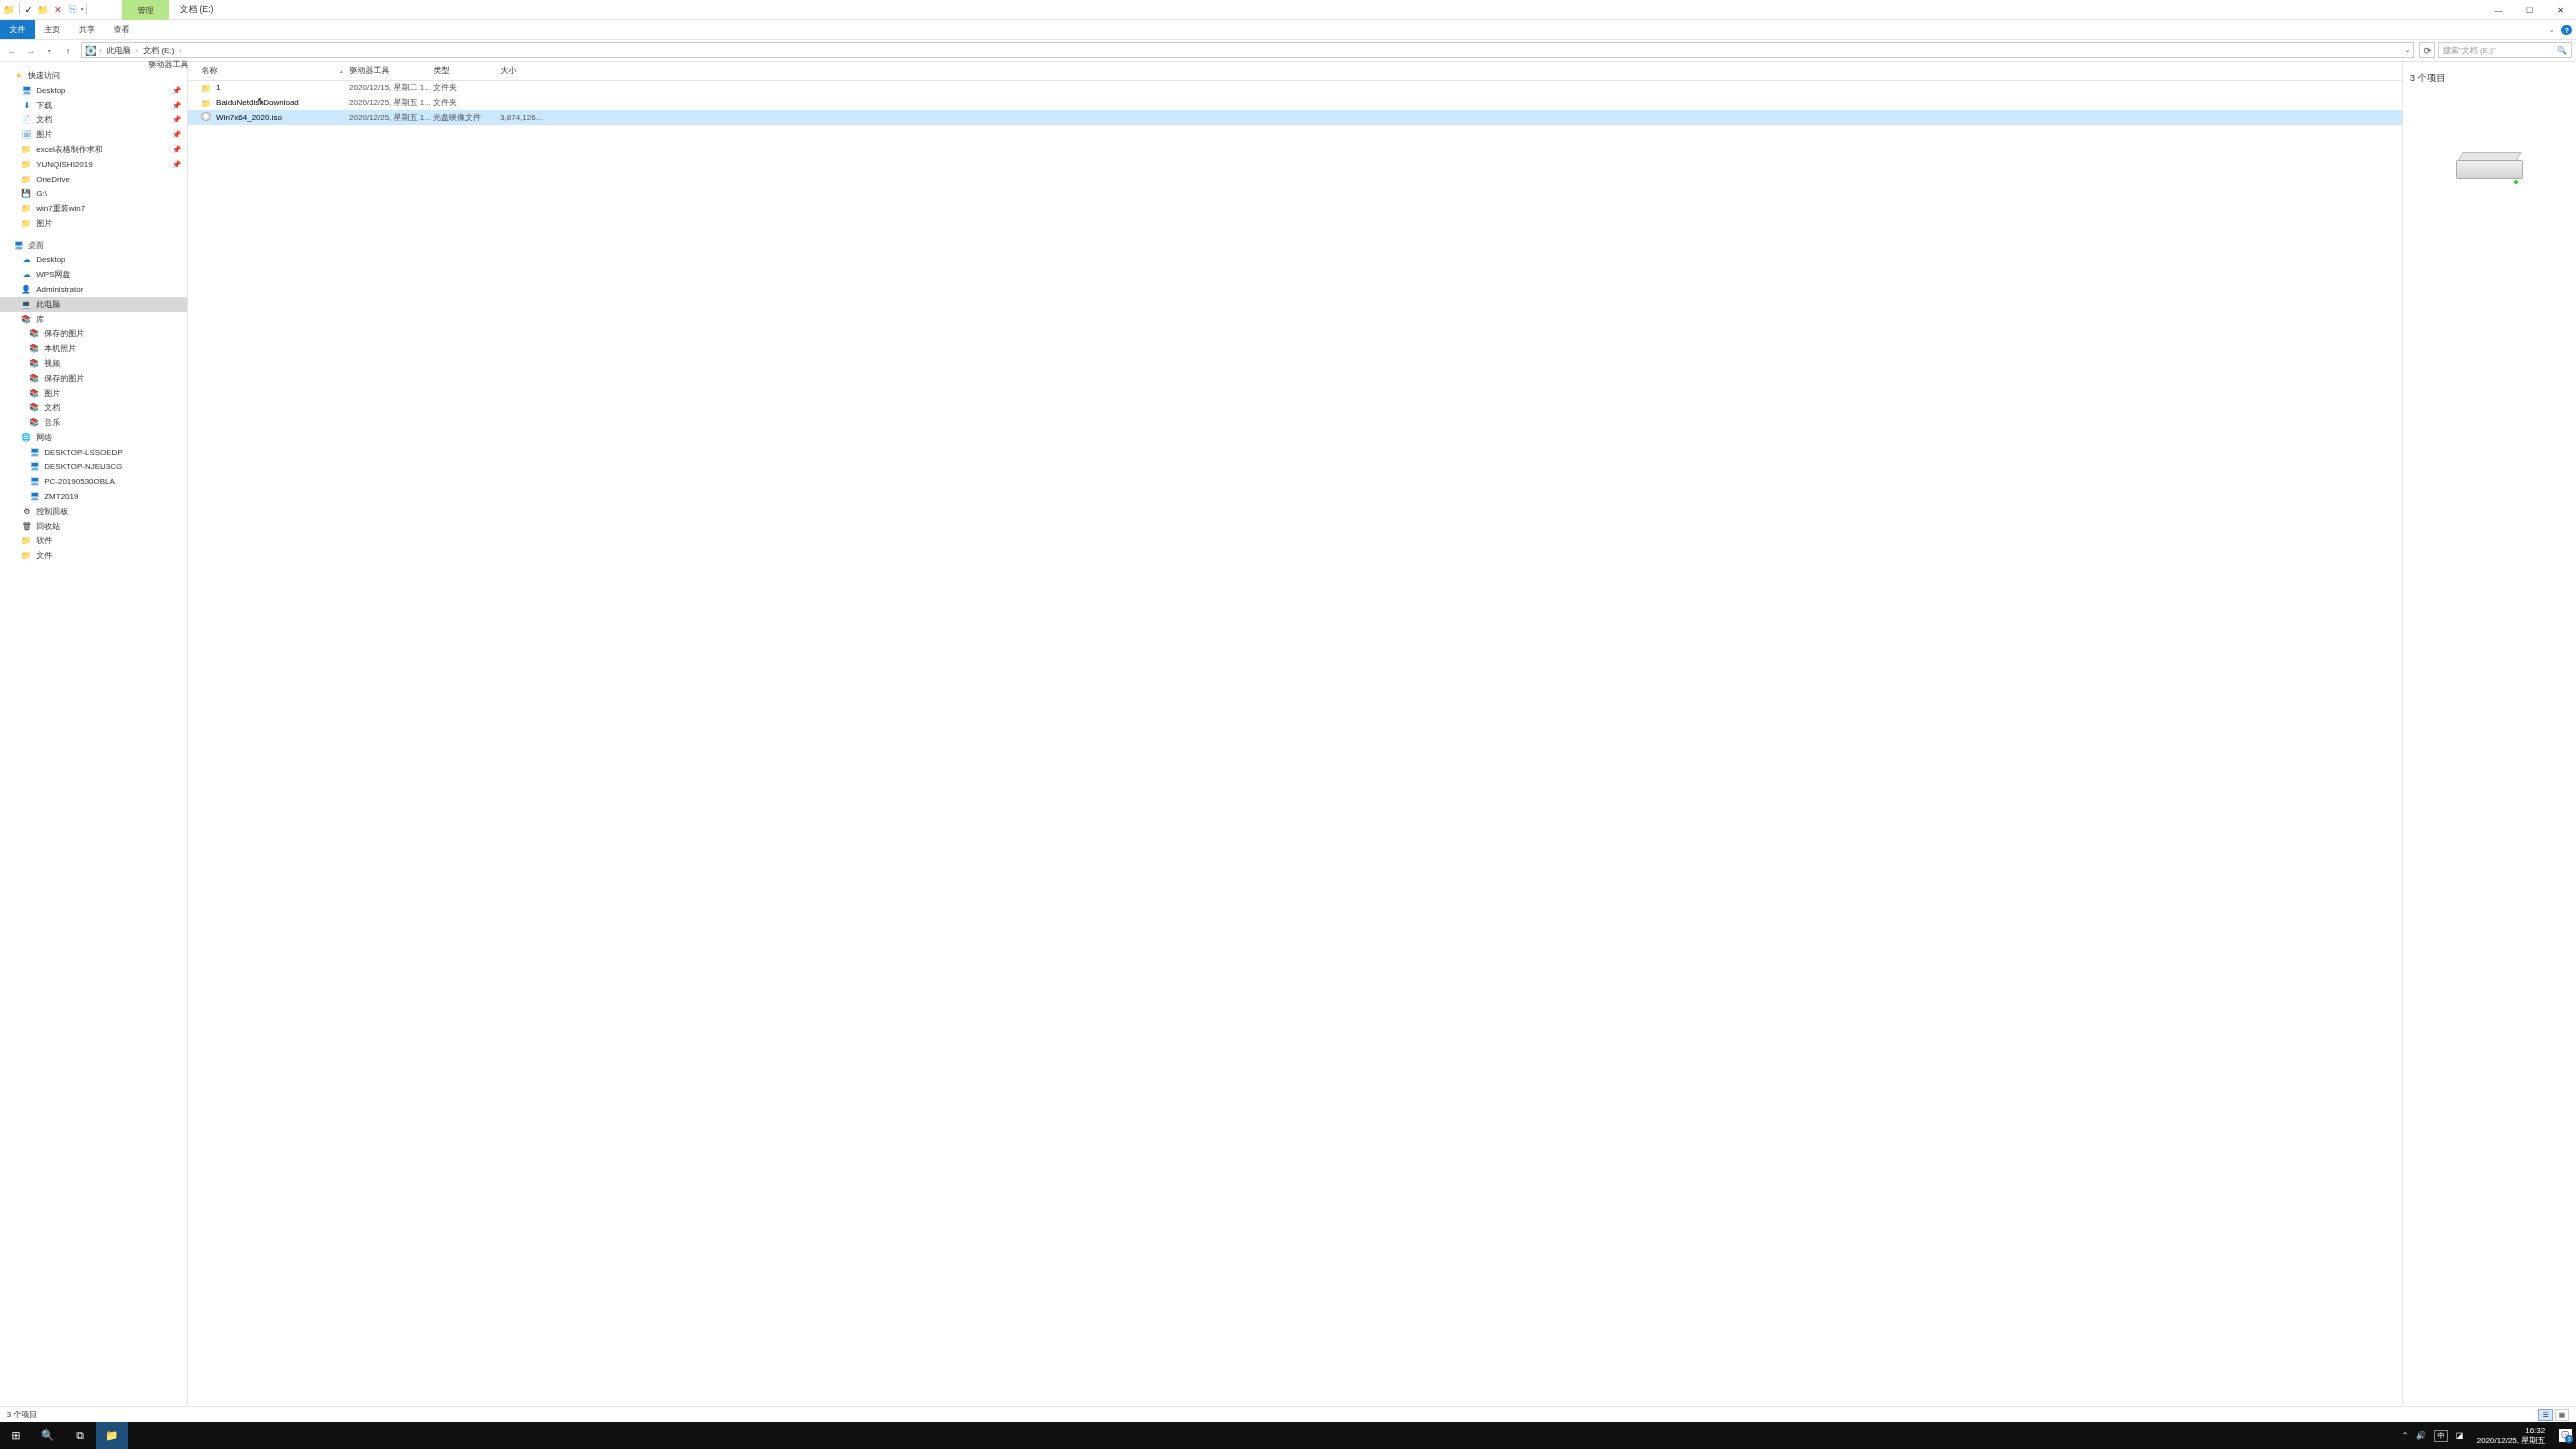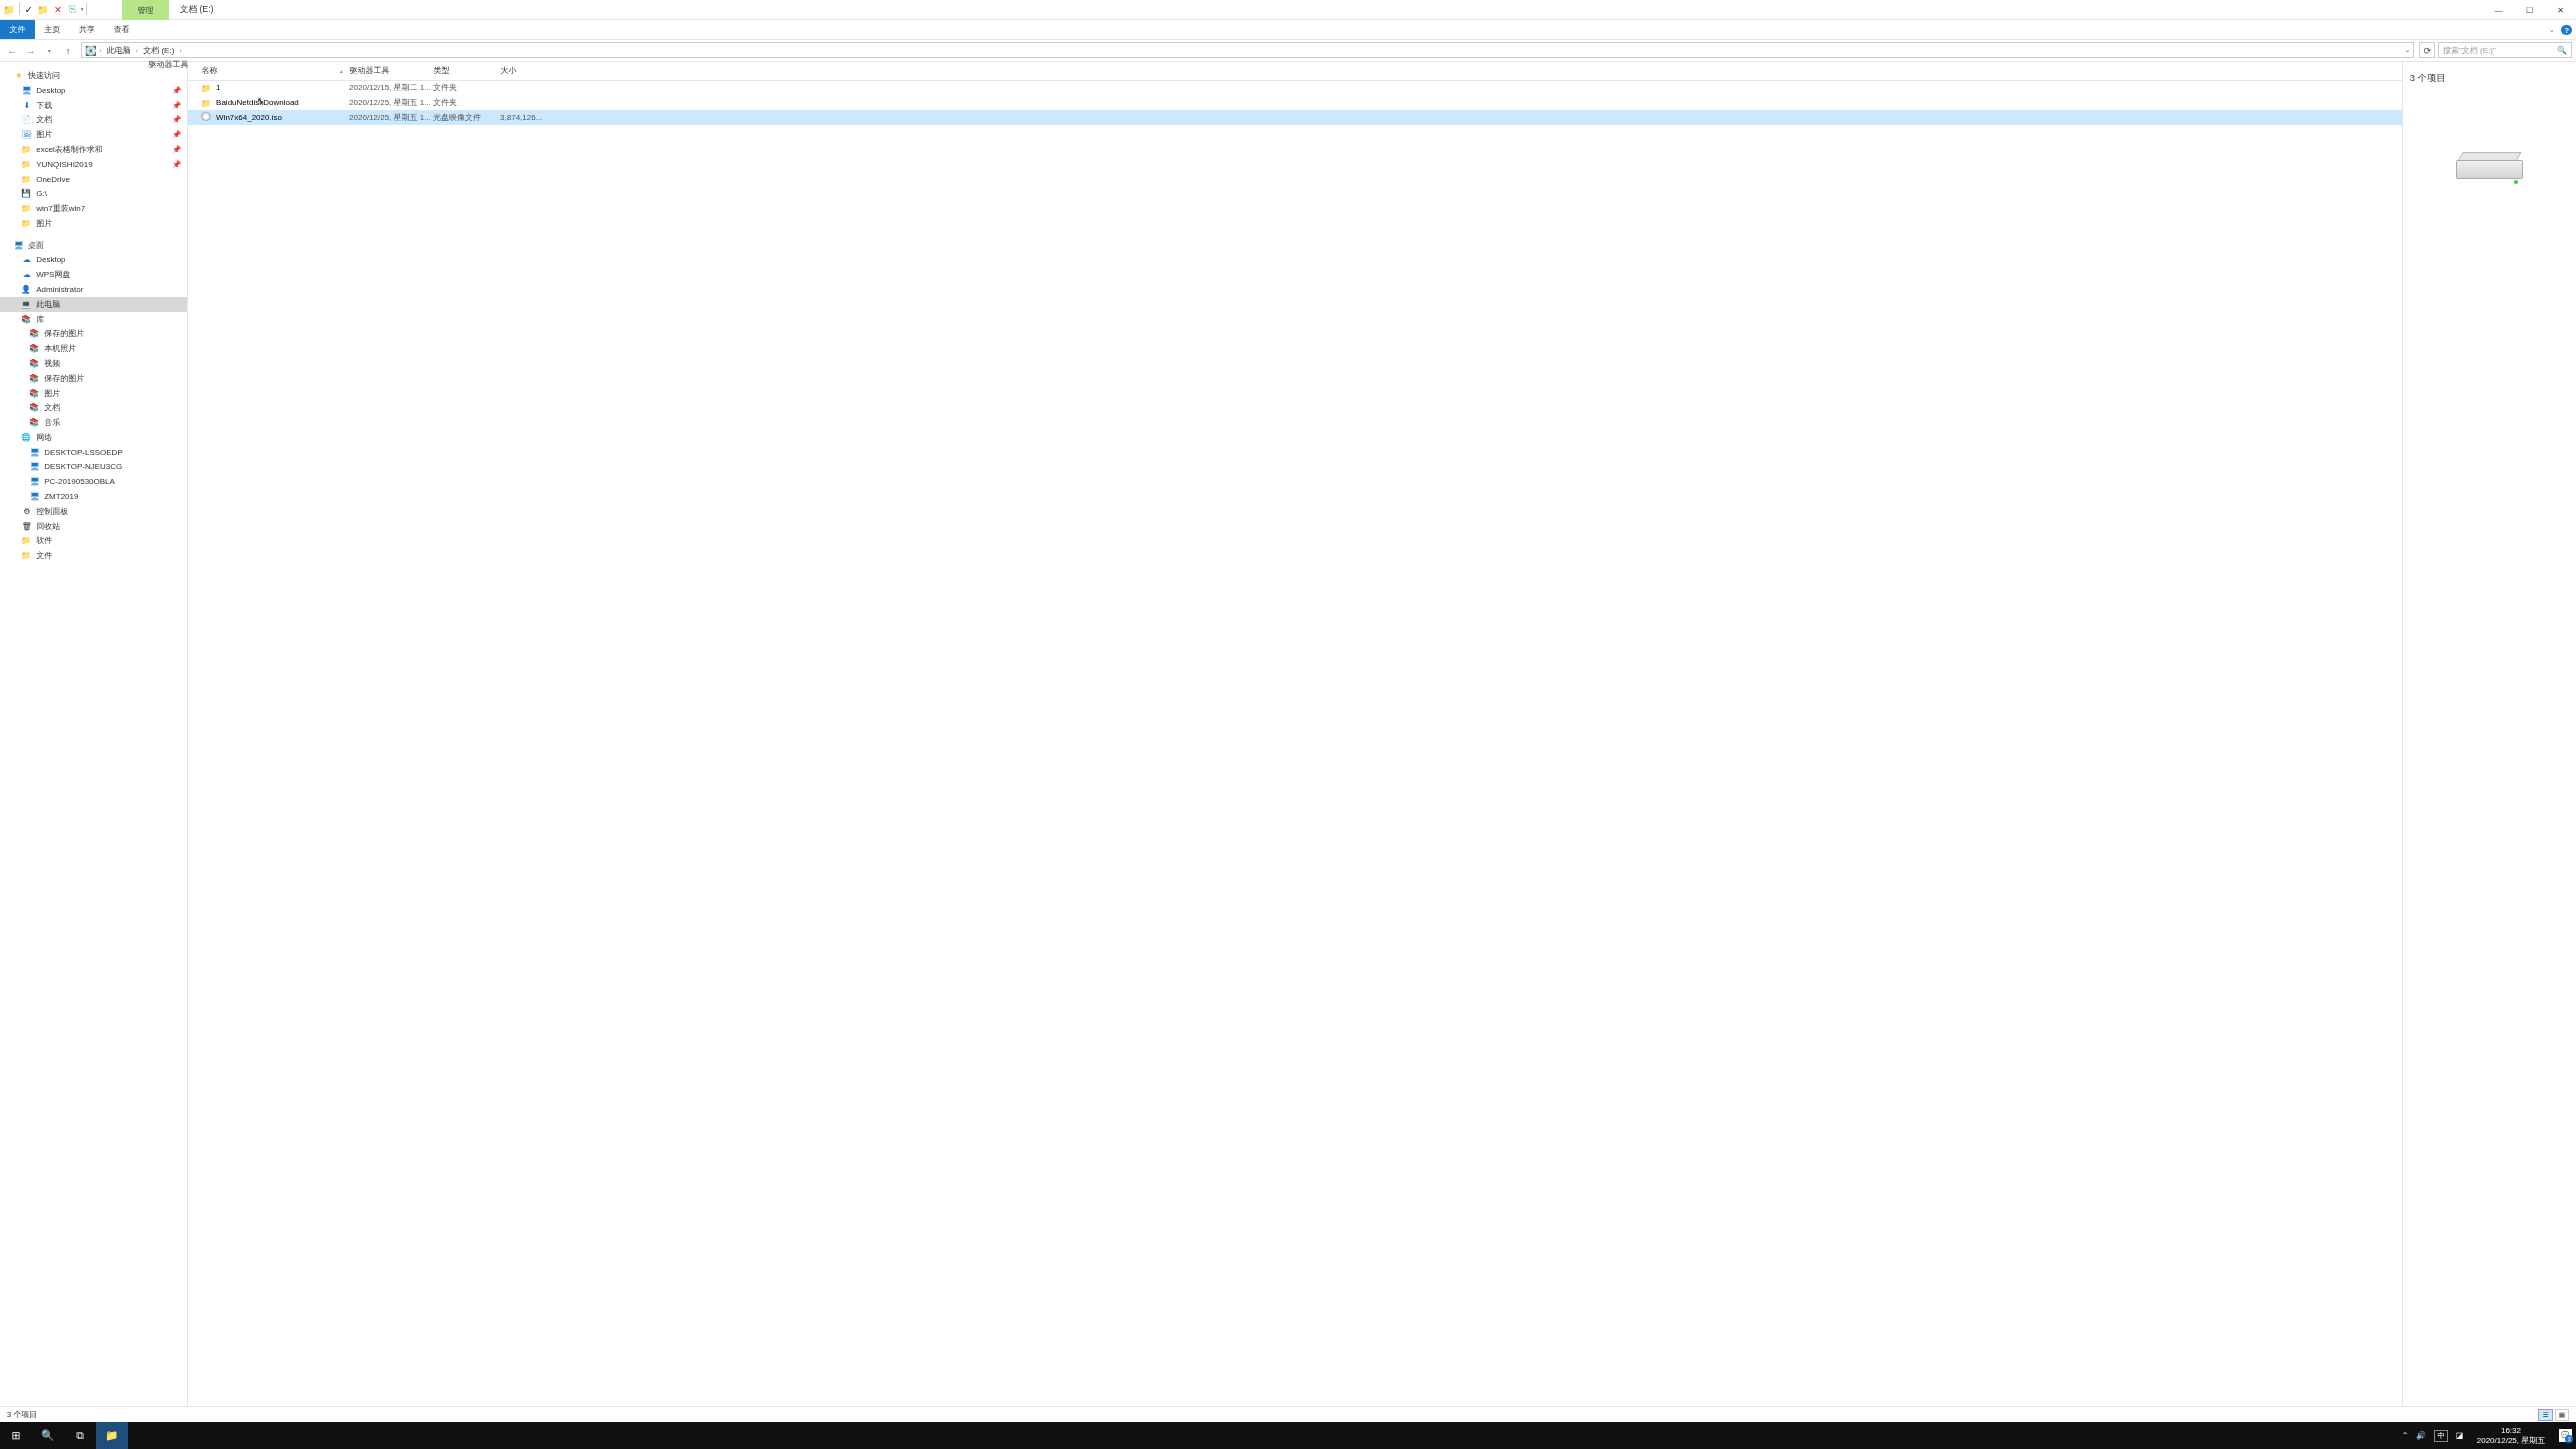--- a/index.html
+++ b/index.html
@@ -64,21 +64,21 @@
 .drive .body{position:absolute;top:8px;left:0;right:0;height:19px;background:linear-gradient(#f0f0f0,#d5d5d5);border:0.7px solid #aaa;border-radius:1.3px}
 .drive .led{position:absolute;bottom:2.7px;right:5.4px;width:4px;height:4px;background:#3c3;border-radius:50%}
 .status{height:16px;border-top:0.7px solid #e5e5e5;display:flex;align-items:center;padding:0 6.7px;font-size:8px;color:#333}
 .status .views{margin-left:auto;display:flex;gap:1.3px}
 .status .vb{width:14.8px;height:12px;border:0.7px solid #ccc;display:flex;align-items:center;justify-content:center;font-size:6.7px}
 .status .vb.act{background:#cce8ff;border-color:#99c}
 .taskbar{height:27px;background:#101010;display:flex;align-items:center;color:#fff}
 .taskbar .btn{width:32px;height:27px;display:flex;align-items:center;justify-content:center;font-size:10.7px}
 .taskbar .btn.exp{background:#204e7a}
 .taskbar .tray{margin-left:auto;display:flex;align-items:center;gap:8px;padding-right:4px}
-.taskbar .clock{text-align:center;font-size:8px;line-height:9.4px;padding:0 5.4px}
+.taskbar .clock{text-align:right;font-size:8px;line-height:9.4px;padding:0 5.4px}
 .taskbar .ime{border:0.7px solid #888;padding:0 2px;font-size:7.4px}
 .taskbar .notif{width:13.4px;height:13.4px;background:#fff;color:#000;display:flex;align-items:center;justify-content:center;font-size:6.7px;position:relative}
 .taskbar .badge{position:absolute;bottom:-1.3px;right:-1.3px;background:#1979ca;color:#fff;font-size:5.4px;width:8px;height:8px;border-radius:50%;display:flex;align-items:center;justify-content:center}
 .star{color:#f0c040}
 .blue{color:#1979ca}
 .fold{color:#ffd766}
 .cursor{position:absolute;left:257px;top:95px;font-size:9.4px;color:#000;z-index:100;pointer-events:none}
 </style>
 </head>
 <body>

